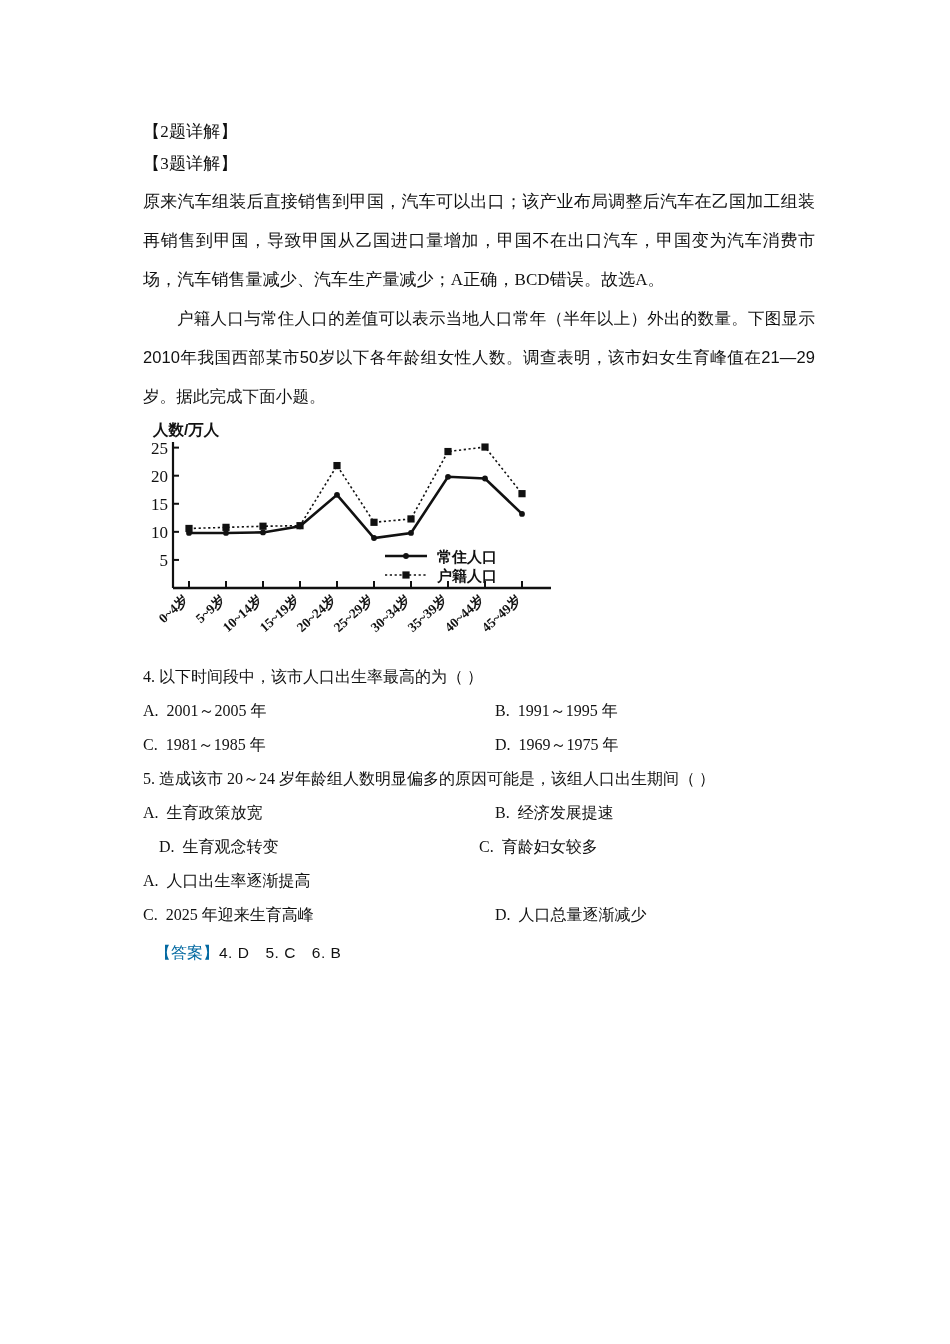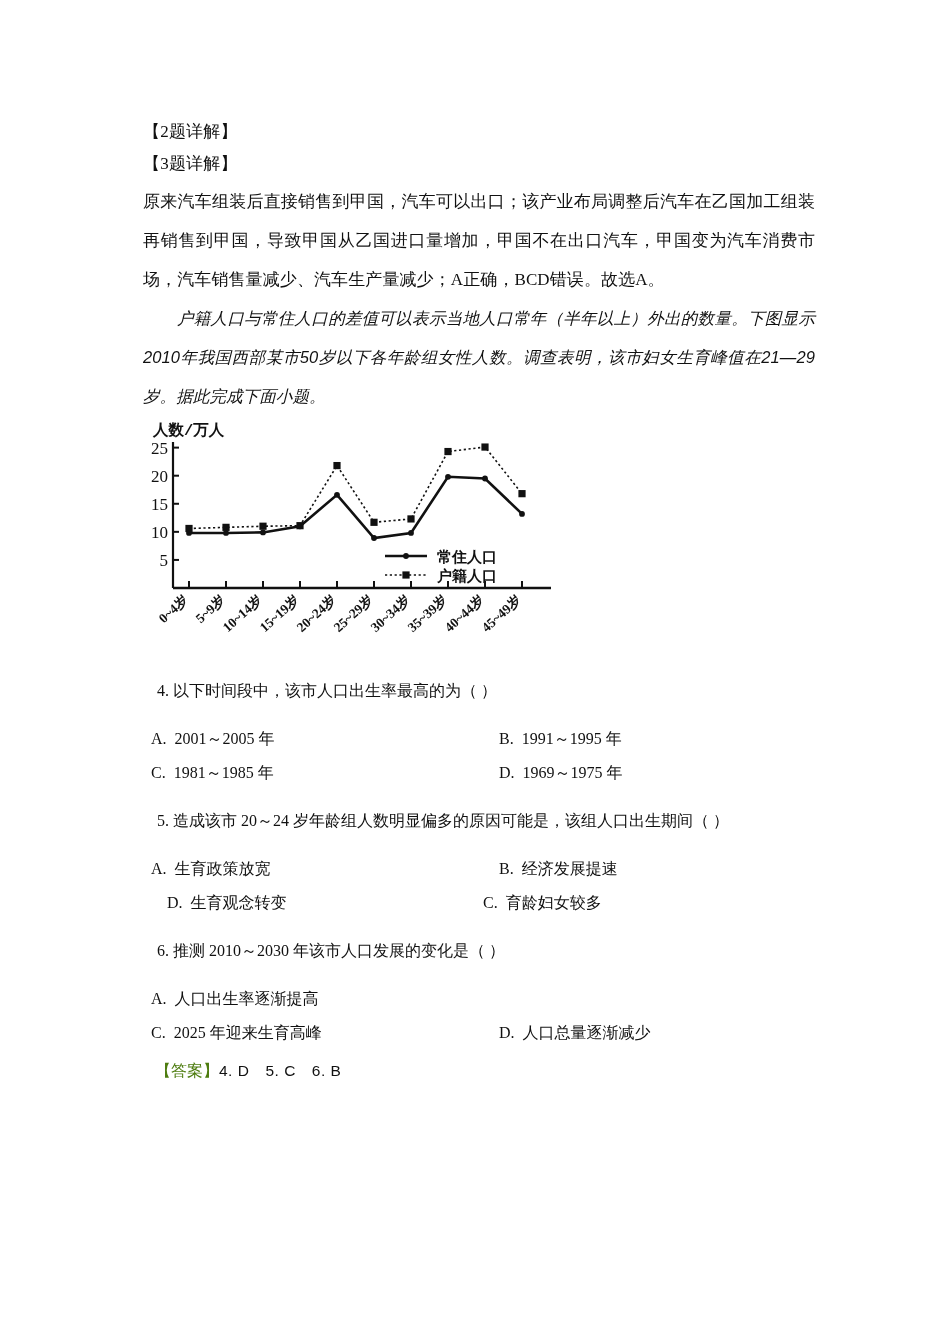--- a/index.html
+++ b/index.html
@@ -41,72 +41,70 @@
     line-height: 39px;
     margin: 0;
     text-align: justify;
     text-justify: inter-ideograph;
     letter-spacing: 0.1px;
   }
   .para.indent { text-indent: 34px; }
   .para.sans {
     font-family: "Liberation Sans", "DejaVu Sans", sans-serif;
     font-size: 16.5px;
-    font-style: italic;
   }
 
   .spacer-sm { height: 6px; }
 
   
   .qstem {
     font-size: 16px;
     line-height: 34px;
-    margin: 14px;
+    margin: 0;
   }
   .qstem .num { margin-right: 4px; }
   .opt-row {
     display: flex;
     font-size: 16px;
     line-height: 34px;
-    margin-left: 8px;
   }
   .opt {
     width: 50%;
     box-sizing: border-box;
   }
   .opt .lab { margin-right: 8px; }
   .opt.right { padding-left: 16px; }
 
   .answer-line {
     font-size: 16px;
     line-height: 34px;
     margin-top: 4px;
     padding-left: 12px;
   }
-  .answer-tag { color: #4d7c0f; }
+  .answer-tag { color: #0369a1; }
   .answer-body {
     font-family: "Liberation Sans", "DejaVu Sans", sans-serif;
     font-size: 15.5px;
     letter-spacing: 0.5px;
   }
 
   
   .figure {
     position: relative;
     margin: 4px 0 2px 4px;
     width: 430px;
     height: 232px;
   }
   .figure svg { display: block; }
   .chart-ylabel {
     position: absolute;
     left: 6px;
     top: 0px;
     font-size: 15.5px;
-    font-family: Liberation Mono, monospace;
+    font-family: Liberation Sans, sans-serif;
     font-weight: bold;
     white-space: nowrap;
   }
   text.tick {
     font-family: "Liberation Serif", "DejaVu Serif", serif;
     font-size: 17px;
     fill: #111;
   }
   text.xtick {
     font-family: "Liberation Serif", "DejaVu Serif", serif;
@@ -233,21 +231,20 @@
         <div class="opt"><span class="lab">A.</span><span>生育政策放宽</span></div>
         <div class="opt right"><span class="lab">B.</span><span>经济发展提速</span></div>
       </div>
       <div class="opt-row">
         <div class="opt right"><span class="lab">D.</span><span>生育观念转变</span></div>
         <div class="opt"><span class="lab">C.</span><span>育龄妇女较多</span></div>
       </div>
     </div>
 
     <div>
-      <p class="qstem"><span class="num">6.</span><span>推测 2010～2030 年该市人口发展的变化是（    ）</span></p>
       <div class="opt-row">
         <div class="opt"><span class="lab">A.</span><span>人口出生率逐渐提高</span></div>
       </div>
       <div class="opt-row">
         <div class="opt"><span class="lab">C.</span><span>2025 年迎来生育高峰</span></div>
         <div class="opt right"><span class="lab">D.</span><span>人口总量逐渐减少</span></div>
       </div>
     </div>
 
     <p class="answer-line"><span class="answer-tag">【答案】</span><span class="answer-body">4. D　5. C　6. B</span></p>

